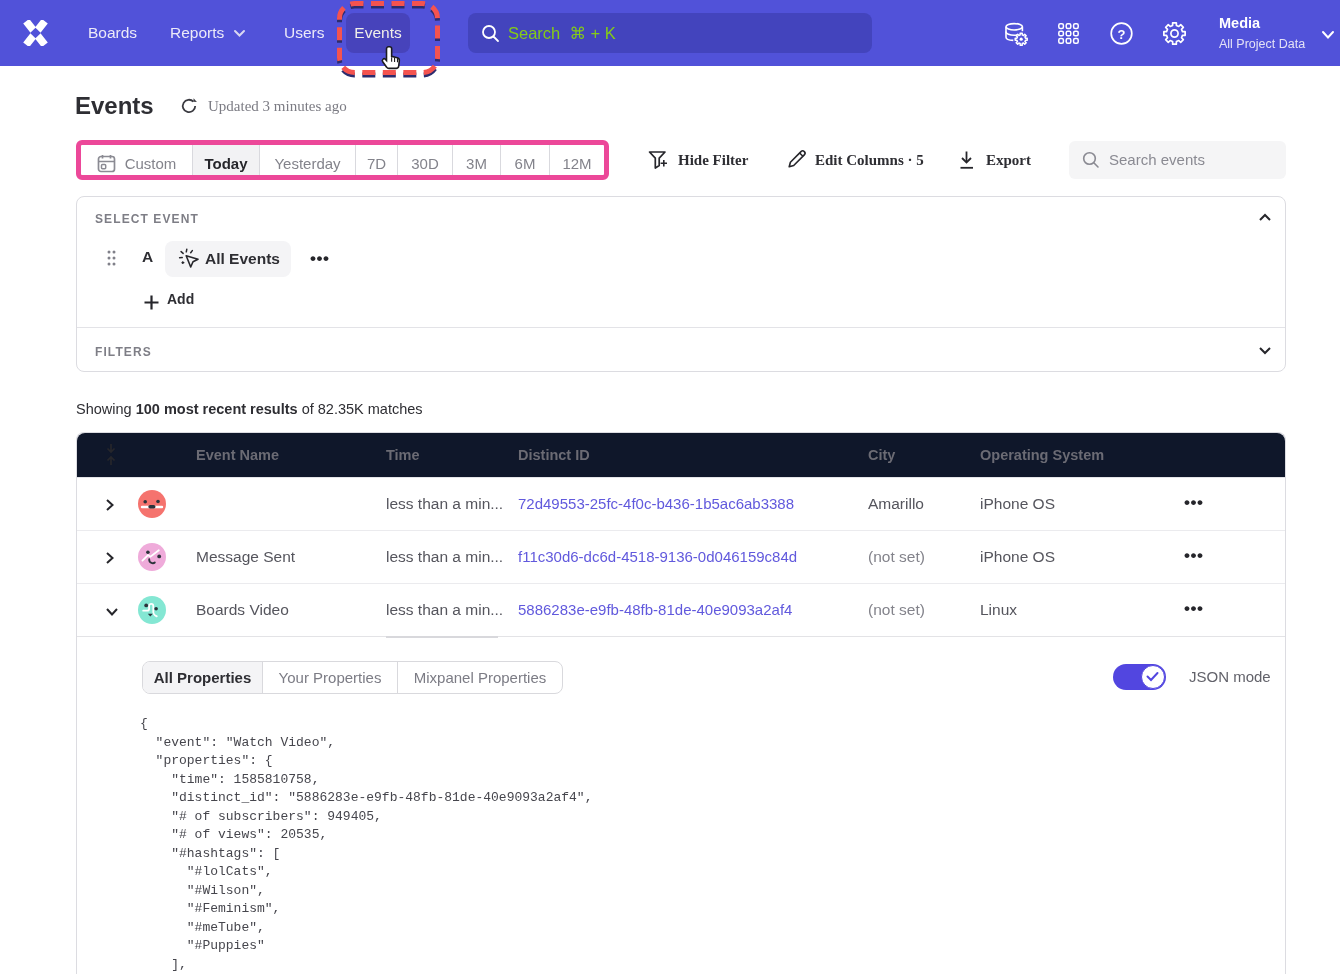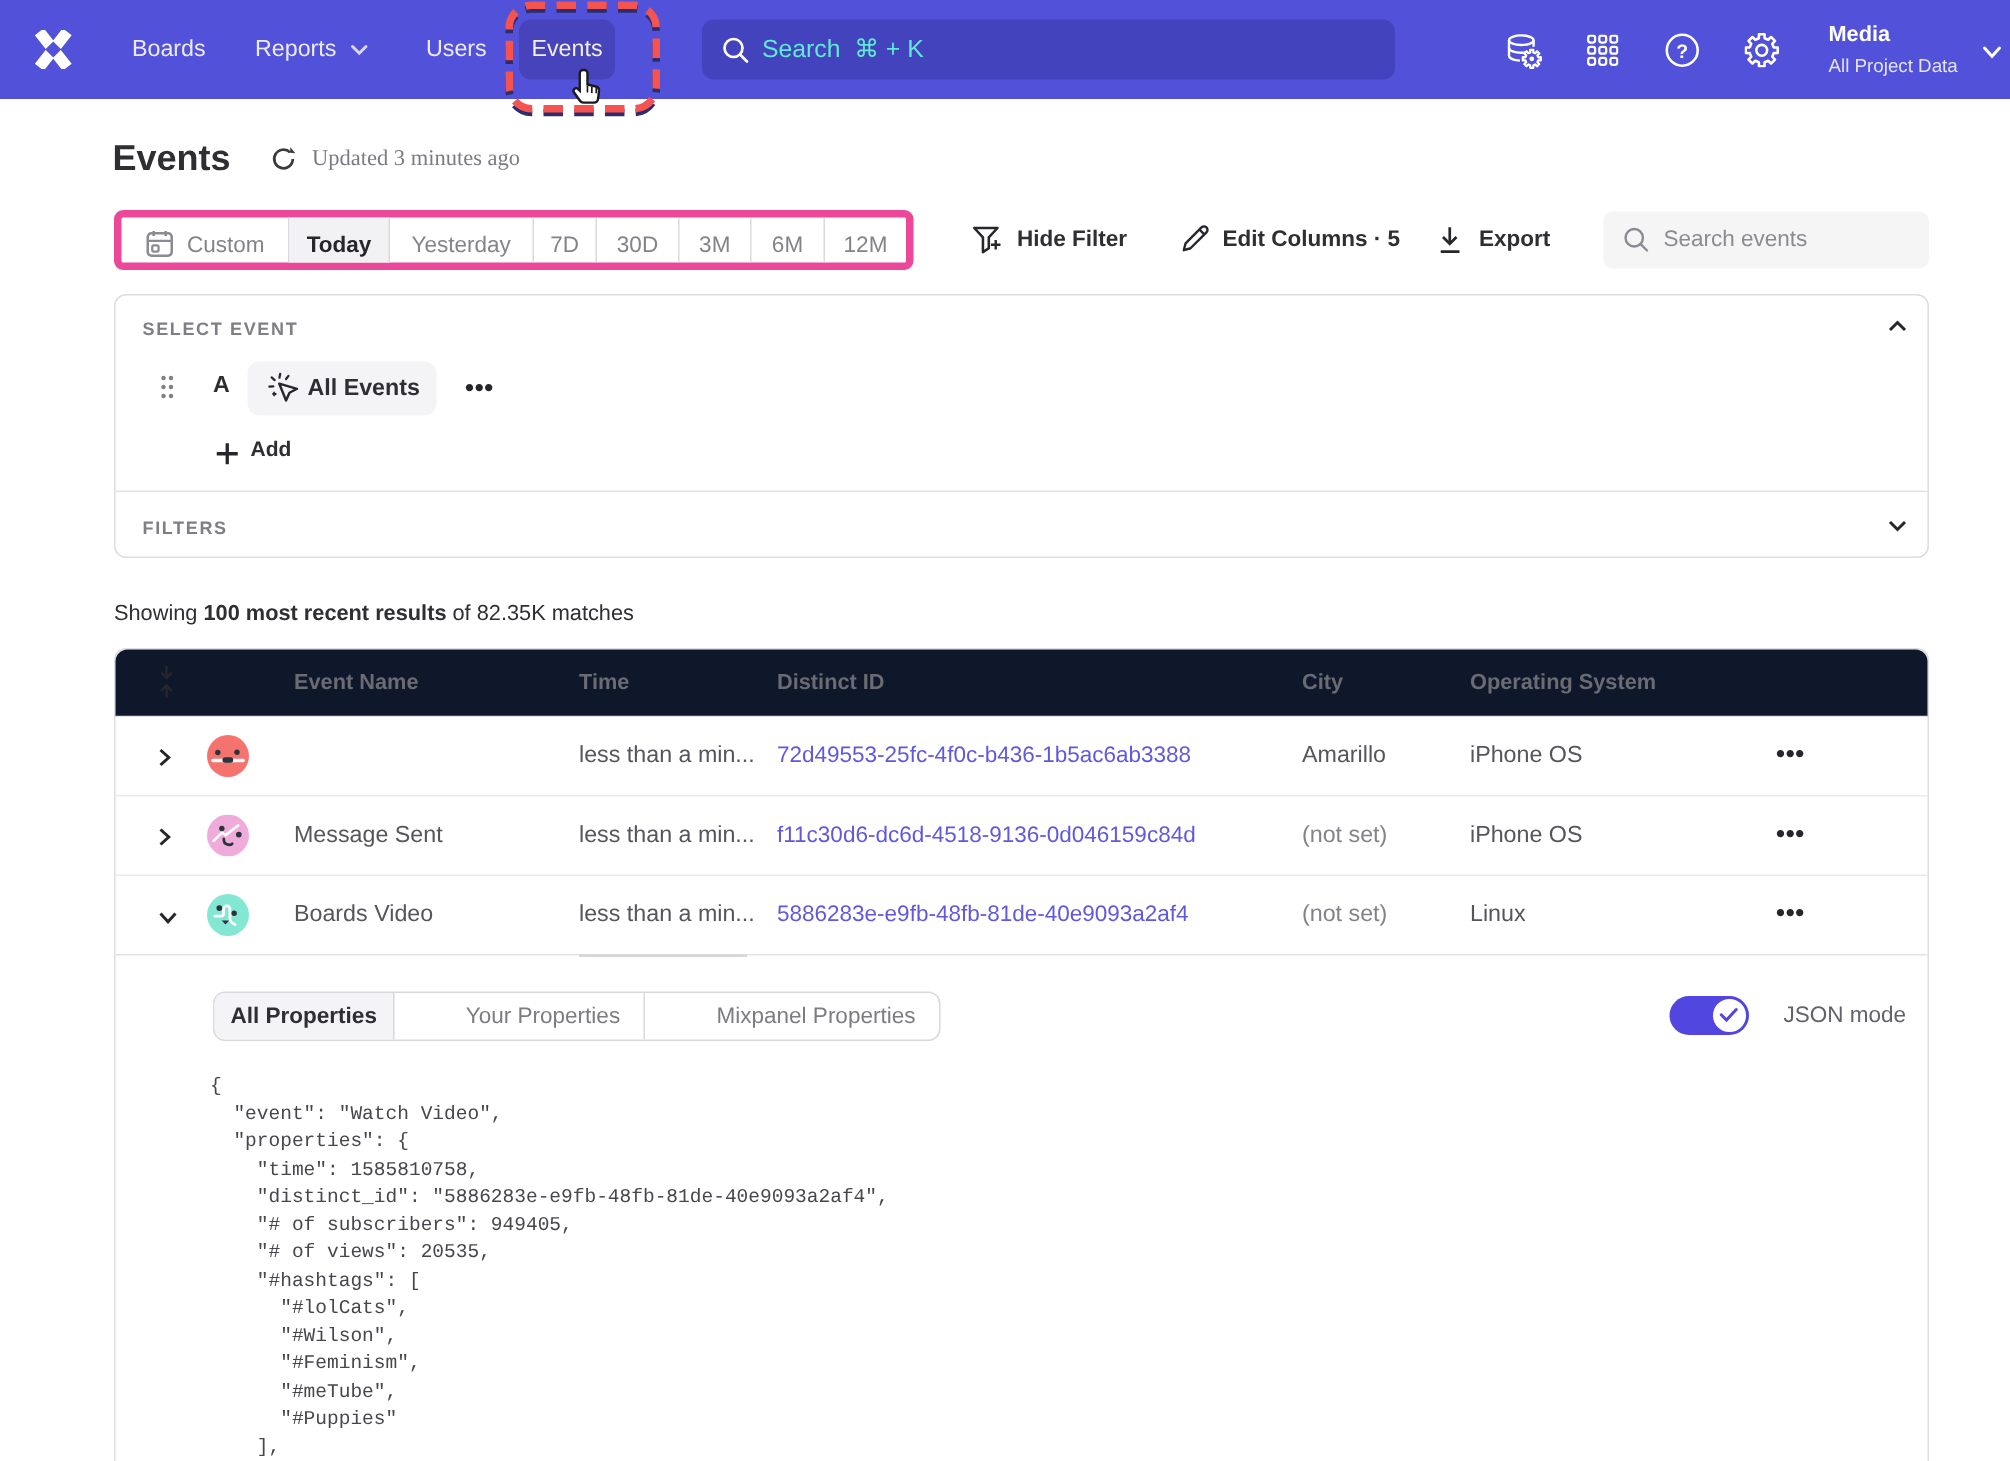--- a/index.html
+++ b/index.html
@@ -6,38 +6,38 @@
 html,body { width:1340px; height:974px; overflow:hidden; background:#fff;
   font-family:"Liberation Sans", sans-serif; }
 .abs { position:absolute; }
 
 #nav { position:absolute; left:0; top:0; width:1340px; height:66px; background:#5152d9; }
 .navlink { position:absolute; top:0; height:66px; line-height:66px; color:#eceaf8;
   font-size:15.5px; font-weight:500; }
 #evbtn { position:absolute; left:346px; top:13px; width:64px; height:40px;
   background:#4743bb; border-radius:8px; color:#f0eee9; font-size:15.5px; font-weight:500;
   text-align:center; line-height:40px; }
-#searchbar { position:absolute; left:468px; top:13px; width:462px; height:40px;
-  background:#4344bd; border-radius:8px; color:#5eead4; font-size:16.5px; line-height:40px; }
+#searchbar { position:absolute; left:468px; top:13px; width:404px; height:40px;
+  background:#4344bd; border-radius:8px; color:#84cc16; font-size:16.5px; line-height:40px; }
 #medname { position:absolute; left:1219px; top:15px; color:#fff; font-size:14.5px; font-weight:700; }
 #medproj { position:absolute; left:1219px; top:37px; color:#e4e2f6; font-size:12.5px; font-weight:500;}
 
 #annot { position:absolute; left:330px; top:-5px; z-index:50; }
 
 #h1 { position:absolute; left:75px; top:92px; font-size:24px; font-weight:700; color:#2e2e33; }
 #updated { position:absolute; left:208px; top:98px; font-size:15px; color:#7b7b83;font-family:Liberation Serif, serif; }
 
 #seg { position:absolute; left:76px; top:140px; height:40px; display:flex;
   border:5px solid #ec4899; border-radius:6px; overflow:hidden; background:#fff;}
 .sg { height:38px; line-height:38px; text-align:center; font-size:15px; color:#83838b;
   border-right:1px solid #d9d9de; }
 .sg:last-child { border-right:none; }
 .sg.on { background:#f2f2f4; color:#26262b; font-weight:700; }
 .act { position:absolute; top:140px; height:40px; line-height:40px; font-size:15px;
-  font-weight:600; color:#2e2e33; }
+  font-weight:600; color:#2e2e33;font-family:Liberation Serif, serif; }
 #sevents { position:absolute; left:1069px; top:141px; width:217px; height:38px;
   background:#f5f5f6; border-radius:6px; }
 #sevents span { position:absolute; left:40px; top:0; line-height:38px; font-size:15px; color:#8a8a92;}
 
 #panel { position:absolute; left:76px; top:196px; width:1210px; height:176px;
   border:1px solid #dcdce1; border-radius:8px; background:#fff; }
 .lbl { position:absolute; left:18px; font-size:12px; font-weight:700; letter-spacing:1.1px;
   color:#7e7e86;text-align:right; }
 #chip { position:absolute; left:88px; top:44px; width:126px; height:36px; background:#f4f4f6;
   border-radius:8px; }
@@ -59,21 +59,21 @@
 .etime { left:309px; color:#55555d; }
 .elink { left:441px; color:#6159dd; font-size:15px; }
 .ecity { left:791px; color:#55555d; }
 .eos   { left:903px; color:#55555d; }
 .dots3 { position:absolute; left:1107px; top:0; line-height:50px; font-size:17px;
   letter-spacing:0.5px; color:#26262b; font-weight:700; }
 .avatar { position:absolute; left:61px; top:12px; }
 .chev { position:absolute; left:28px; top:20px; }
 
 #tabs { position:absolute; left:65px; top:228px; height:33px; display:flex;
-  border:1px solid #d9d9dd; border-radius:8px; overflow:hidden; background:#fff;gap:32px; }
+  border:1px solid #d9d9dd; border-radius:8px; overflow:hidden; background:#fff; }
 .tab { height:31px; line-height:31px; text-align:center; font-size:15px; color:#7c7c85;
   border-right:1px solid #d9d9dd; }
 .tab:last-child { border-right:none; }
 .tab.on { background:#f4f4f6; color:#2e2e33; font-weight:700; }
 #toggle { position:absolute; left:1036px; top:231px; width:53px; height:26px;
   background:#5246e0; border-radius:13px; }
 #knob { position:absolute; right:1px; top:1px; width:24px; height:24px; background:#fff;
   border-radius:50%; border:1.6px solid #5246e0; }
 #jsonlbl { position:absolute; left:1112px; top:228px; line-height:32px; font-size:15px;
   font-weight:500; color:#62626a; }

